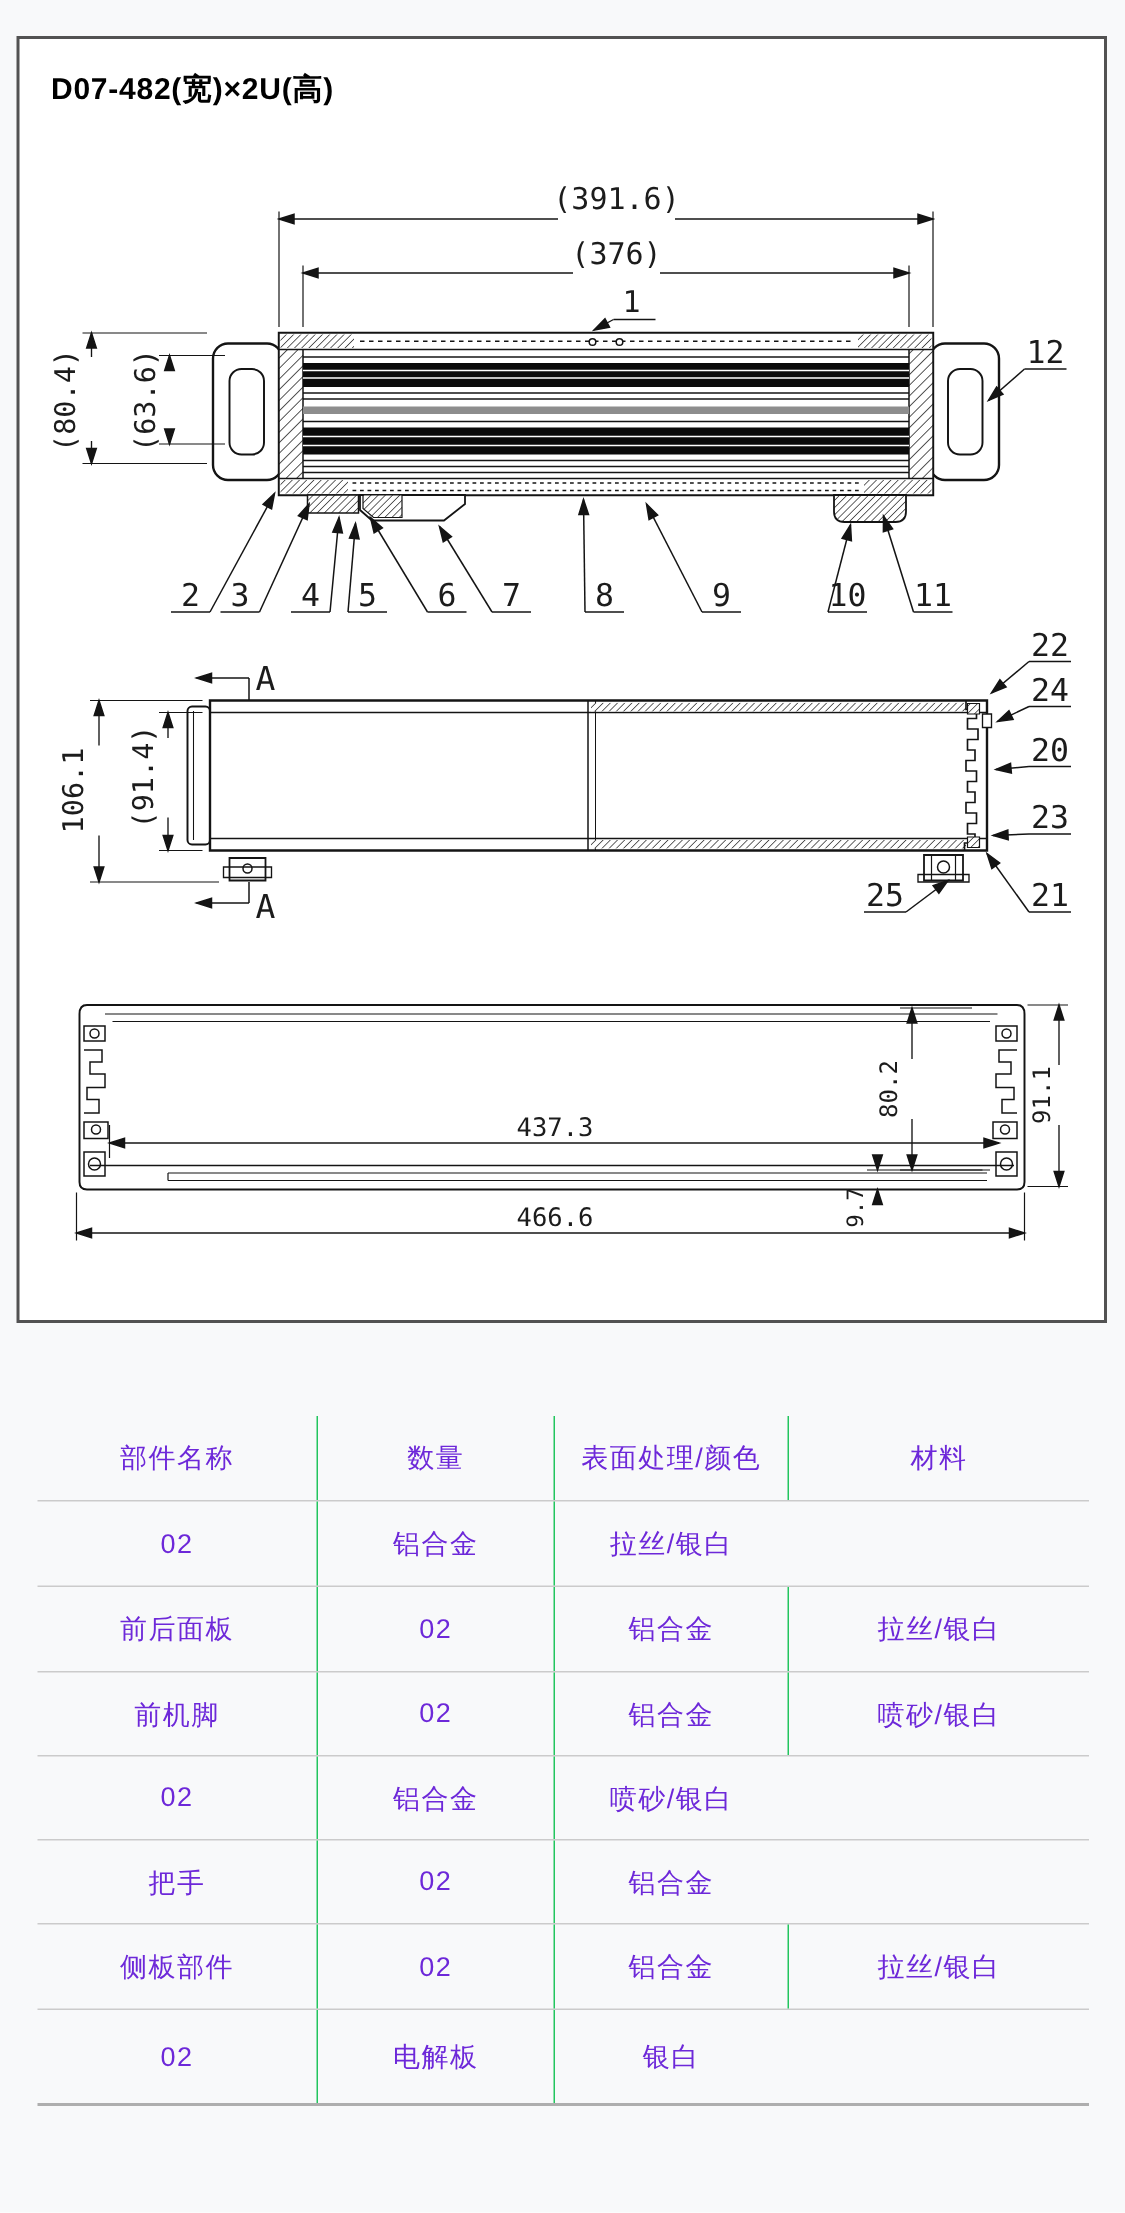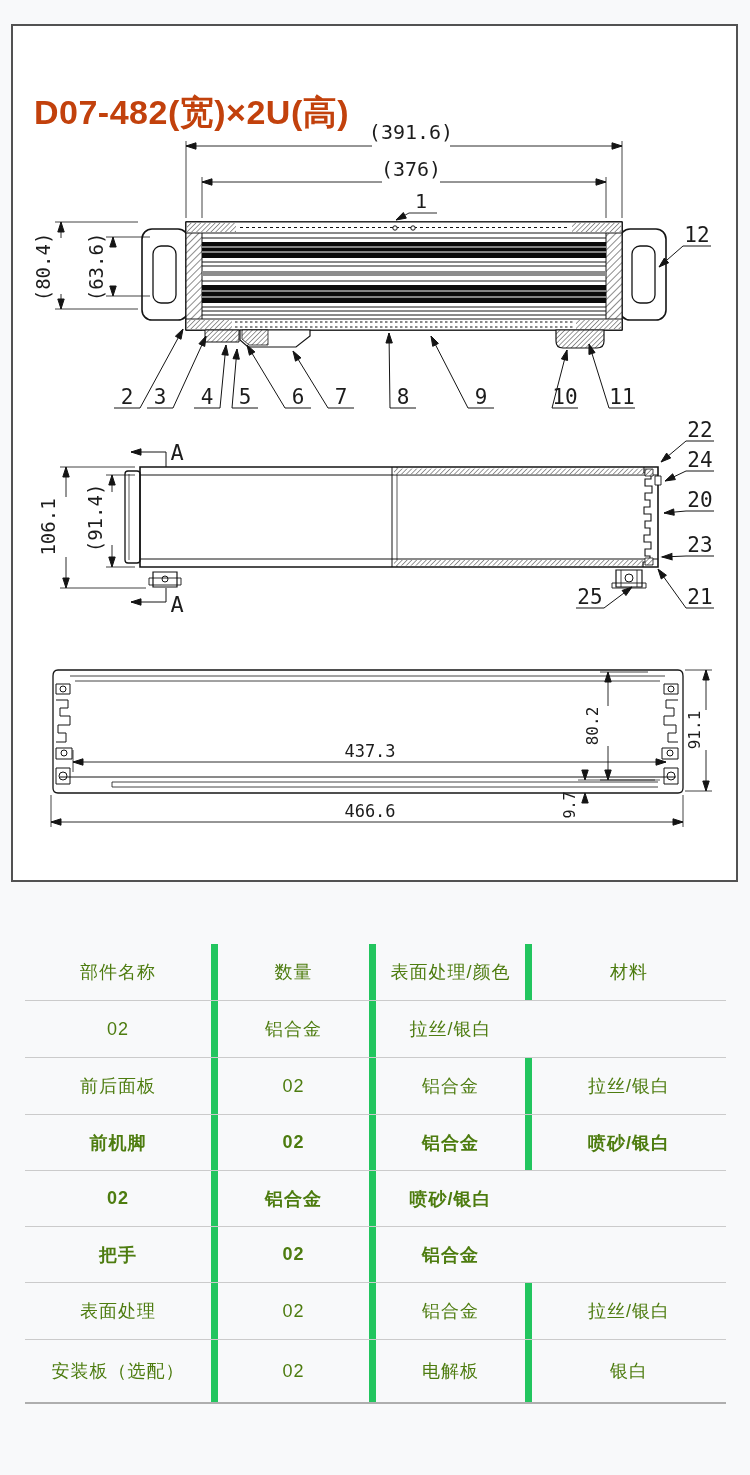--- a/index.html
+++ b/index.html
@@ -8,51 +8,51 @@
     background:#f8f9fa;
     font-family:"Liberation Sans", sans-serif;
     position:relative;
   }
   .frame{
     position:absolute;left:11px;top:24px;width:727px;height:858px;
     box-sizing:border-box;border:2px solid #525252;background:#ffffff;
   }
   .title{
     position:absolute;left:34px;top:46px;
-    font-size:34px;font-weight:bold;color:#c2410c;
-    letter-spacing:0.5px;white-space:nowrap;margin-top:44px;
+    font-size:20px;font-weight:bold;color:#000000;
+    letter-spacing:0.5px;white-space:nowrap;
   }
   svg.draw{position:absolute;left:11px;top:24px;}
   svg.draw path,svg.draw line,svg.draw rect,svg.draw circle,svg.draw polyline{vector-effect:non-scaling-stroke;}
   .cad{font-family:"DejaVu Sans Mono",monospace;fill:#1c1c1c;}
   .d20{font-size:20px;}
   .d21{font-size:21px;}
   .d19{font-size:19px;}
   .d17{font-size:17px;}
   .d16{font-size:16px;}
   .d15{font-size:15px;}
   .d22{font-size:22px;}
 
   .parts-table{
     position:absolute;left:25px;top:944px;width:701px;
-    color:#4d7c0f;font-size:18px;
+    color:#6d28d9;font-size:18px;
   }
   .tr{
     display:grid;
     grid-template-columns:186px 158px 156px 201px;
     border-bottom:1px solid #cbcbcb;
   }
   .tr:last-child{border-bottom:2px solid #aeaeae;}
   .td{
     display:flex;align-items:center;justify-content:center;
     text-align:center;letter-spacing:1px;
   }
-  .td + .td{border-left:7px solid #22c55e;}
+  .td + .td{border-left:1px solid #22c55e;}
   .h57 .td{height:56px;}
-  .h56 .td{height:55px;font-weight:bold;}
+  .h56 .td{height:55px;}
   .h64 .td{height:62px;}
 </style>
 </head>
 <body>
 
 <div class="frame"></div>
 <div class="title">D07-482(宽)×2U(高)</div>
 
 <svg class="draw" width="727" height="858" viewBox="11 24 727 858" xmlns="http://www.w3.org/2000/svg">
   <defs>
@@ -375,24 +375,23 @@
     <div class="td">02</div>
     <div class="td">铝合金</div>
     <div class="td">喷砂/银白</div>
   </div>
   <div class="tr h56">
     <div class="td">把手</div>
     <div class="td">02</div>
     <div class="td">铝合金</div>
   </div>
   <div class="tr h57">
-    <div class="td">表面处理</div>
+    <div class="td">侧板部件</div>
     <div class="td">02</div>
     <div class="td">铝合金</div>
     <div class="td">拉丝/银白</div>
   </div>
   <div class="tr h64">
-    <div class="td">安装板（选配）</div>
     <div class="td">02</div>
     <div class="td">电解板</div>
     <div class="td">银白</div>
   </div>
 </div>
 
 </body></html>

